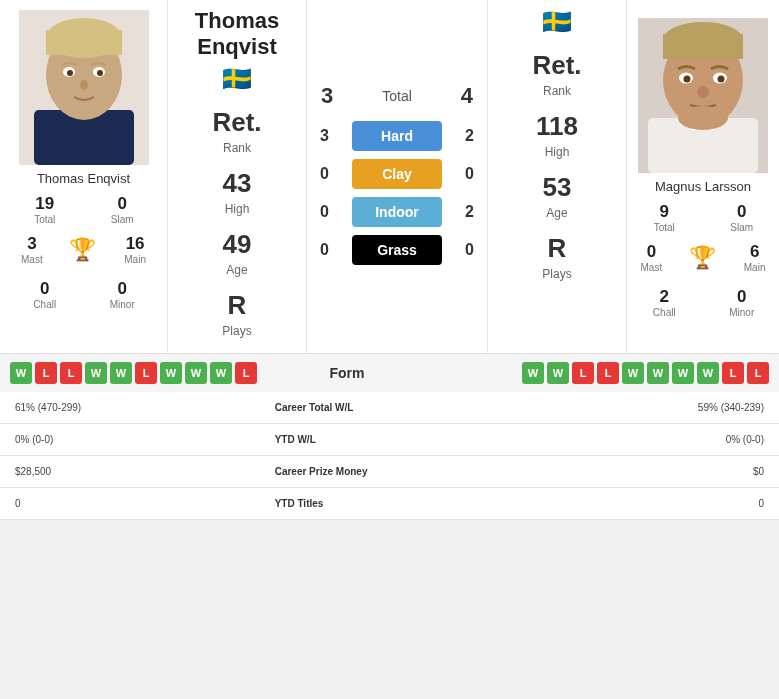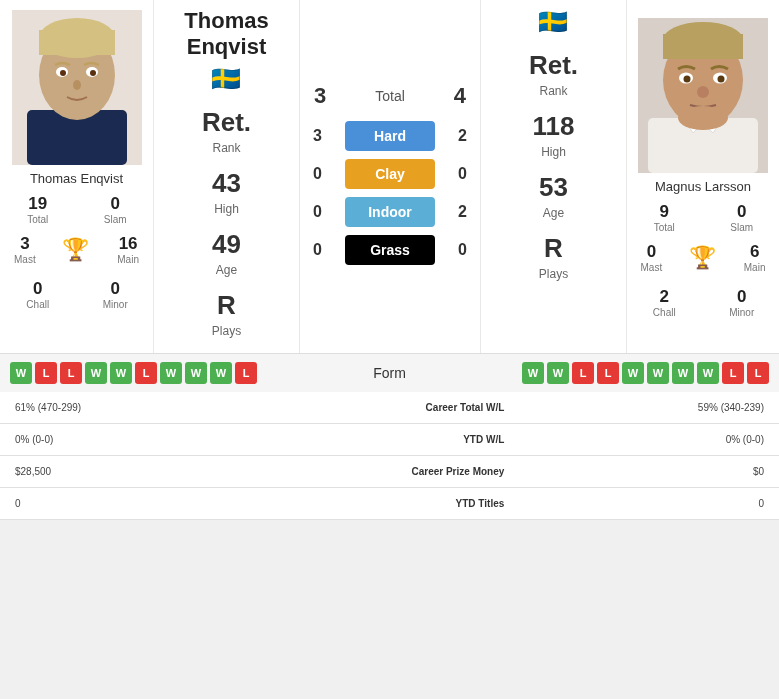--- a/index.html
+++ b/index.html
@@ -122,23 +122,22 @@
       gap: 3px;
       flex: 1;
     }
 
     .form-badges-right {
       justify-content: flex-end;
     }
 
     .form-label {
       width: 120px;
-      text-align: center;
       font-size: 14px;
-      font-weight: normal;
+      font-weight: bold;
       color: #333;
     }
 
     .badge {
       width: 22px;
       height: 22px;
       border-radius: 3px;
       display: flex;
       align-items: center;
       justify-content: center;
@@ -166,39 +165,39 @@
       color: #333;
     }
 
     .stats-table .left-val {
       text-align: left;
       width: 200px;
       color: #444;
     }
 
     .stats-table .center-label {
-      text-align: right;
+      text-align: left;
       font-weight: bold;
       color: #333;
       width: 200px;
     }
 
     .stats-table .right-val {
       text-align: right;
       width: 200px;
       color: #444;
     }
 
     .top-section {
       display: flex;
       background: #fff;
     }
 
     .left-player-col {
-      width: 154px;
+      width: 168px;
       display: flex;
       flex-direction: column;
       align-items: center;
       padding: 10px;
       border-right: 1px solid #e8e8e8;
     }
 
     .right-player-col {
       width: 153px;
       display: flex;

